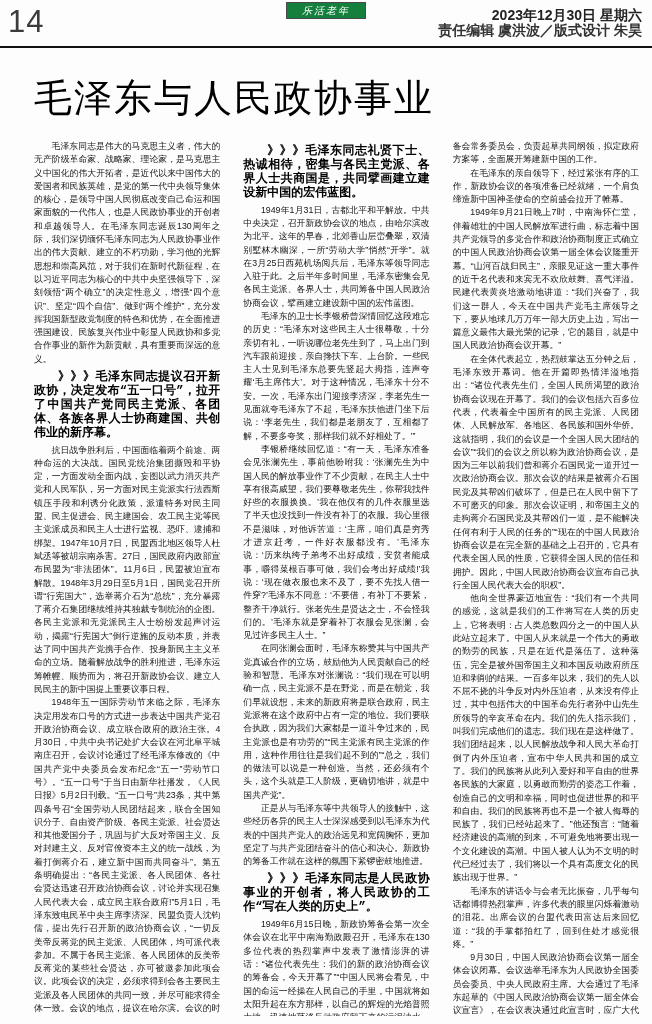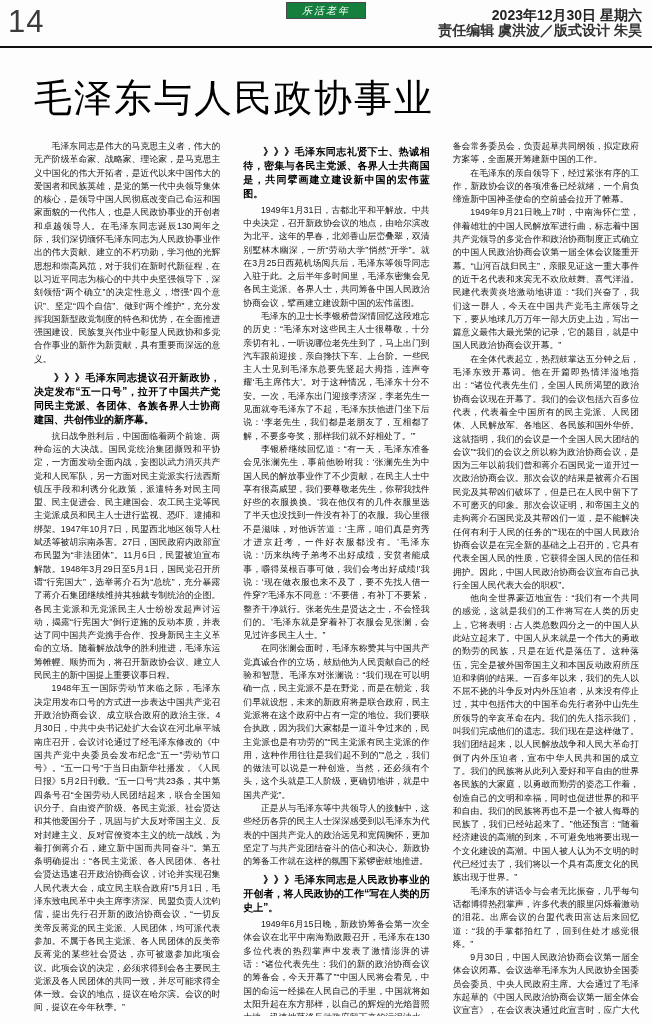--- a/index.html
+++ b/index.html
@@ -18,22 +18,22 @@
   .pub-date{font-size:14px;font-weight:700;color:#222;line-height:16px;}
   .editors{font-size:14px;font-weight:700;color:#333;line-height:15px;}
   
   .headline{margin:20px 0 0 34px;font-size:38px;font-weight:400;letter-spacing:2px;color:#000;line-height:1.1;}
   
   .article{position:absolute;left:34px;top:140px;width:605px;height:876px;display:flex;gap:23px;}
   .col{width:193px;height:100%;overflow:hidden;}
   .col p{margin:0;font-size:8.8px;line-height:13.3px;text-align:justify;color:#151515;}
   .col p.para{text-indent:2em;}
   .col p.cont{text-indent:0;}
-  .col p.subhead{font-weight:700;font-size:10px;line-height:13.9px;text-indent:2em;
-                 margin:5px 0 3px 0;color:#000;}
+  .col p.subhead{font-weight:700;font-size:12px;line-height:13.9px;text-indent:2em;
+                 margin:5px 0 3px 0;color:#000;font-family:Liberation Mono, monospace;}
 </style>
 </head>
 <body>
 
 <div class="page">
 
   <header class="masthead">
     <div class="page-num">14</div>
     <div class="header-rule"></div>
     <div class="section-block">

